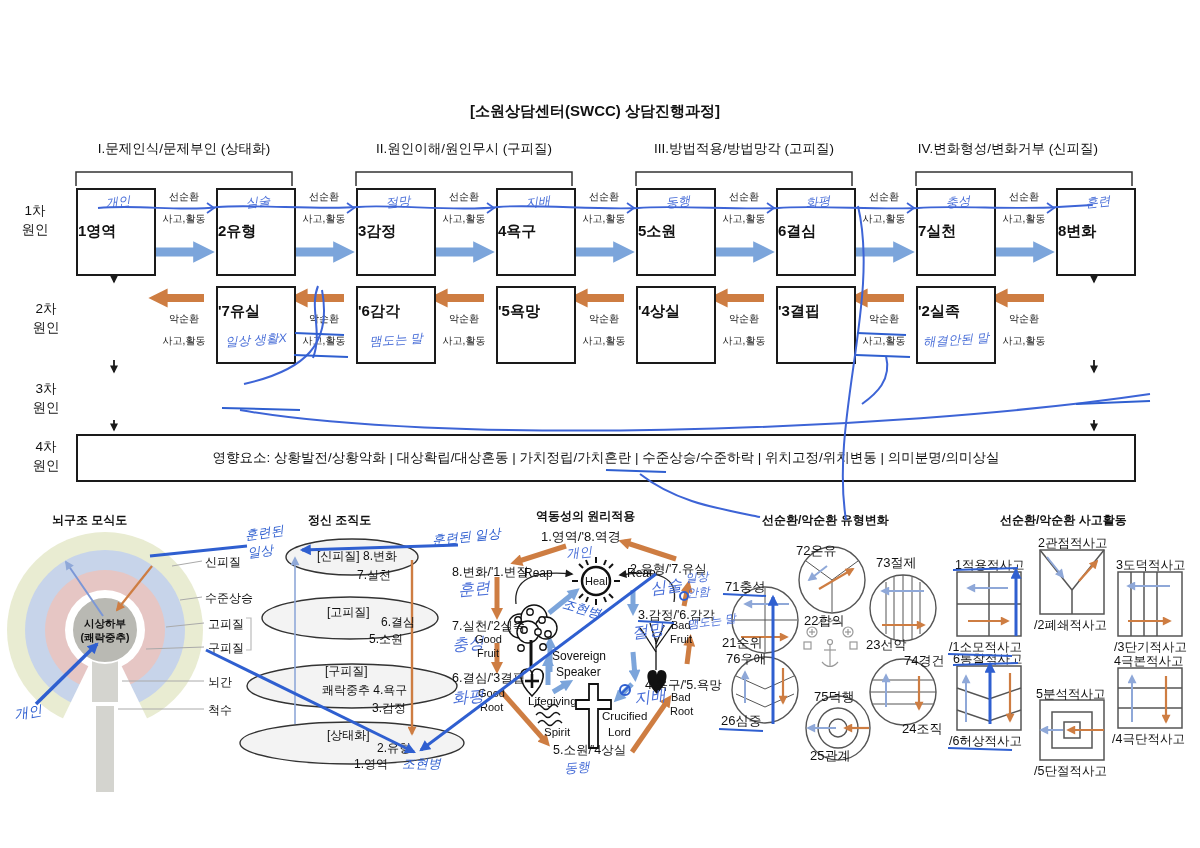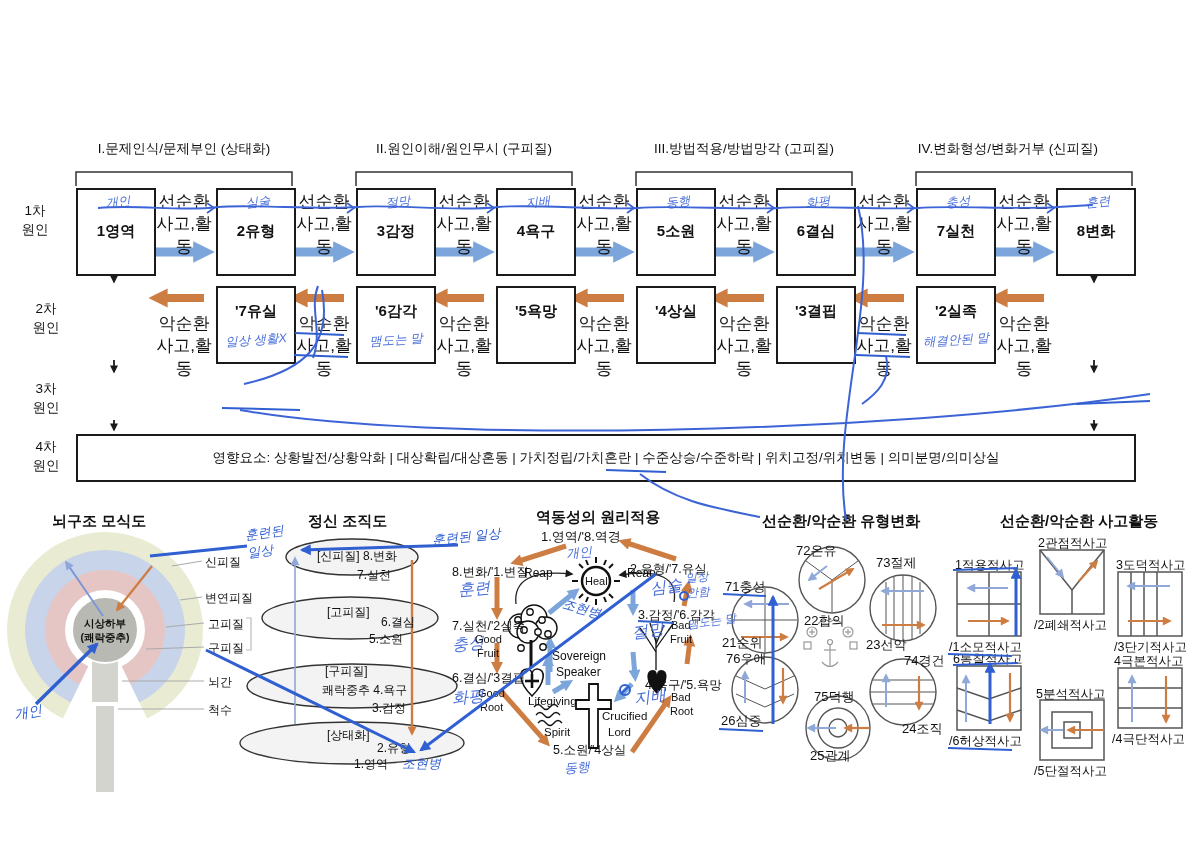--- a/index.html
+++ b/index.html
@@ -10,30 +10,30 @@
   #svg-hand{z-index:5;}
   .txt{position:absolute;z-index:3;white-space:nowrap;}
   .prel{white-space:pre-line;}
   .title{font-size:17px;text-decoration:underline;text-underline-offset:4px;}
   .subtitle{font-size:15px;font-weight:bold;text-align:center;}
   .phase{font-size:13.5px;text-align:center;width:216px;}
   .rowlab{font-size:13.5px;text-align:center;width:48px;line-height:1.4;}
   .box{position:absolute;width:76px;background:#fff;border:2px solid #1a1a1a;z-index:2;}
   .b1{top:188px;height:84px;}
   .b2{top:286px;height:74px;}
-  .blabel{position:absolute;left:0;width:100%;text-align:center;font-weight:bold;font-size:15px;}
+  .blabel{position:absolute;left:0;width:100%;text-align:left;font-weight:bold;font-size:15px;}
   .b1 .blabel{top:32px;}
   .b2 .blabel{top:14px;}
   .hw{color:#4a6fd8;font-style:italic;font-size:12.5px;}
   .b1 .note{position:absolute;left:2px;top:4px;width:100%;text-align:center;transform:rotate(-6deg);}
   .b2 .note{position:absolute;left:-8px;top:44px;width:92px;text-align:center;transform:rotate(-4deg);}
-  .glabel{position:absolute;width:64px;text-align:center;font-size:17px;z-index:3;}
+  .glabel{position:absolute;width:64px;text-align:center;font-size:10px;z-index:3;}
   .longbox{position:absolute;left:76px;width:1056px;height:44px;border:2px solid #1a1a1a;background:#fff;
            z-index:2;display:flex;align-items:center;justify-content:center;font-size:13.5px;}
-  .ptitle{font-size:15px;font-weight:bold;}
+  .ptitle{font-size:12px;font-weight:bold;}
   .s12{font-size:12px;}  .s11{font-size:11px;}  .s115{font-size:11.5px;}
   .s125{font-size:12.5px;} .s13{font-size:13px;}
   .hw2{color:#4a6fd8;font-style:italic;}
   .hw3{color:#2f5fd0;font-style:italic;}
   .ctr{text-align:center;}
 </style>
 </head>
 <body>
 
 <div id="canvas">
@@ -290,20 +290,21 @@
 <line x1="1128" y1="621" x2="1170" y2="621" stroke="#CE7D42" stroke-width="2.2" marker-end="url(#mOs)"></line>
 <line x1="966" y1="722" x2="966" y2="676" stroke="#8fa8d8" stroke-width="2" marker-end="url(#mS)"></line>
 <line x1="1010" y1="673" x2="1010" y2="721" stroke="#CE7D42" stroke-width="2.2" marker-end="url(#mOs)"></line>
 <line x1="1063" y1="730" x2="1041" y2="730" stroke="#8fa8d8" stroke-width="2" marker-end="url(#mS)"></line>
 <line x1="1104" y1="730" x2="1068" y2="730" stroke="#CE7D42" stroke-width="2.2" marker-end="url(#mOs)"></line>
 <line x1="1132" y1="722" x2="1132" y2="676" stroke="#8fa8d8" stroke-width="2" marker-end="url(#mS)"></line>
 <line x1="1166" y1="676" x2="1166" y2="722" stroke="#CE7D42" stroke-width="2.2" marker-end="url(#mOs)"></line>
 </g>
 </svg>
 
+<div class="txt subtitle" style="left:395px;top:102px;width:400px">[소원상담센터(SWCC) 상담진행과정]</div>
 
 <div class="txt phase" style="left:76px;top:140px">I.문제인식/문제부인 (상태화)</div>
 <div class="txt phase" style="left:356px;top:140px">II.원인이해/원인무시 (구피질)</div>
 <div class="txt phase" style="left:636px;top:140px">III.방법적용/방법망각 (고피질)</div>
 <div class="txt phase" style="left:900px;top:140px">IV.변화형성/변화거부 (신피질)</div>
 
 <div class="txt rowlab prel" style="left:11px;top:202px">1차
 원인</div>
 <div class="txt rowlab prel" style="left:22px;top:300px">2차
 원인</div>
@@ -399,21 +400,21 @@
     <div class="glabel" style="left:852px;top:334px">사고,활동</div>
 <div class="glabel" style="left:992px;top:312px">악순환</div>
     <div class="glabel" style="left:992px;top:334px">사고,활동</div>
 
 <div class="longbox" style="top:434px">영향요소: 상황발전/상황악화  |  대상확립/대상혼동  |  가치정립/가치혼란  |  수준상승/수준하락  |  위치고정/위치변동  |  의미분명/의미상실</div>
 
 <div class="txt ptitle" style="left:52px;top:512px">뇌구조 모식도</div>
 <div class="txt prel ctr" style="left:72px;top:617px;width:66px;font-size:10.5px;font-weight:bold;z-index:4">시상하부
 (쾌락중추)</div>
 <div class="txt s12" style="left:205px;top:554px">신피질</div>
-<div class="txt s12" style="left:205px;top:590px">변연피질</div>
+<div class="txt s12" style="left:205px;top:590px">수준상승</div>
 <div class="txt s12" style="left:208px;top:616px">고피질</div>
 <div class="txt s12" style="left:208px;top:640px">구피질</div>
 <div class="txt s12" style="left:208px;top:674px">뇌간</div>
 <div class="txt s12" style="left:208px;top:702px">척수</div>
 <div class="txt hw3 s13 prel" style="left:246px;top:524px;transform:rotate(-8deg);z-index:6">훈련된
 일상</div>
 <div class="txt hw3" style="left:14px;top:704px;font-size:14px;transform:rotate(-10deg);z-index:6">개인</div>
 
 <div class="txt ptitle" style="left:308px;top:512px">정신 조직도</div>
 <div class="txt s12" style="left:317px;top:548px"><span>[신피질]</span> <span>8.변화</span></div>

